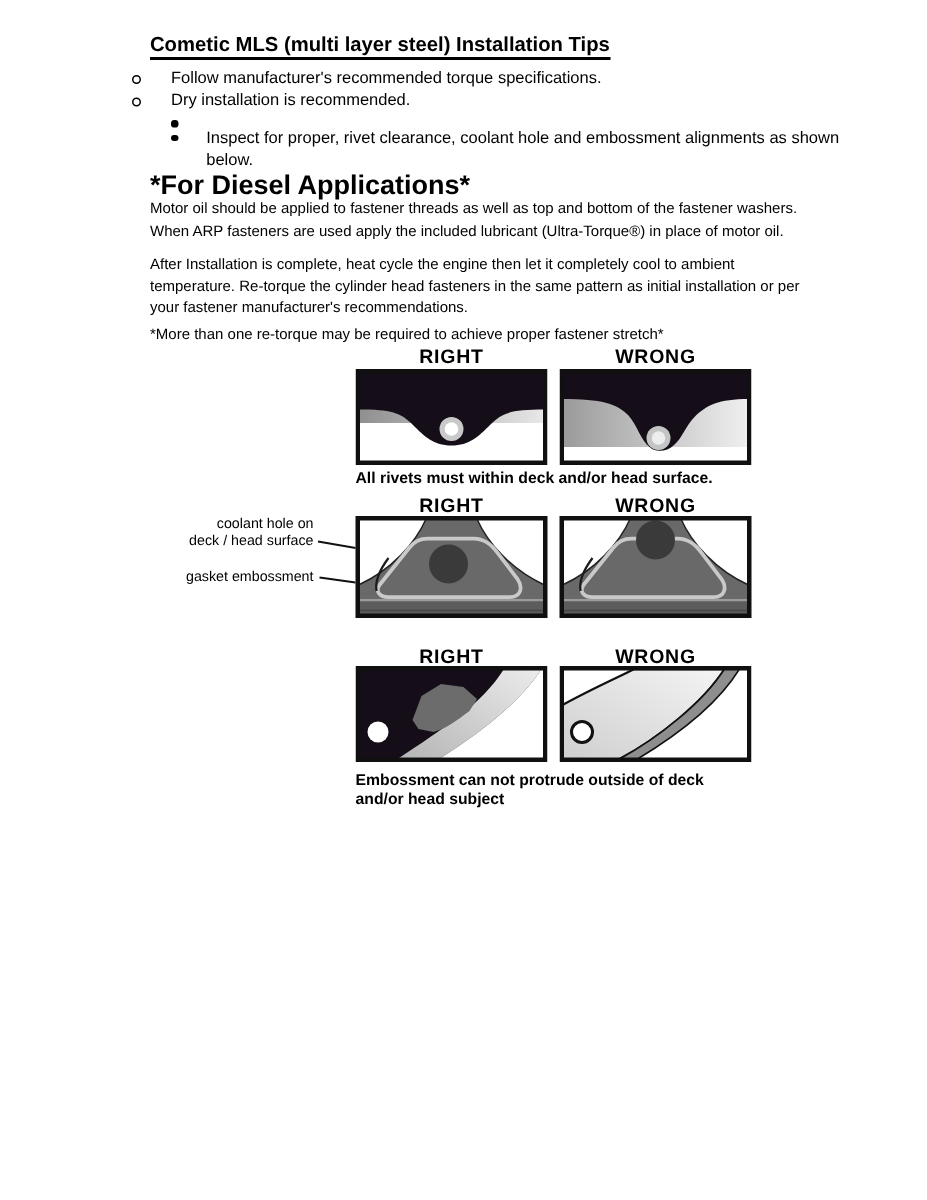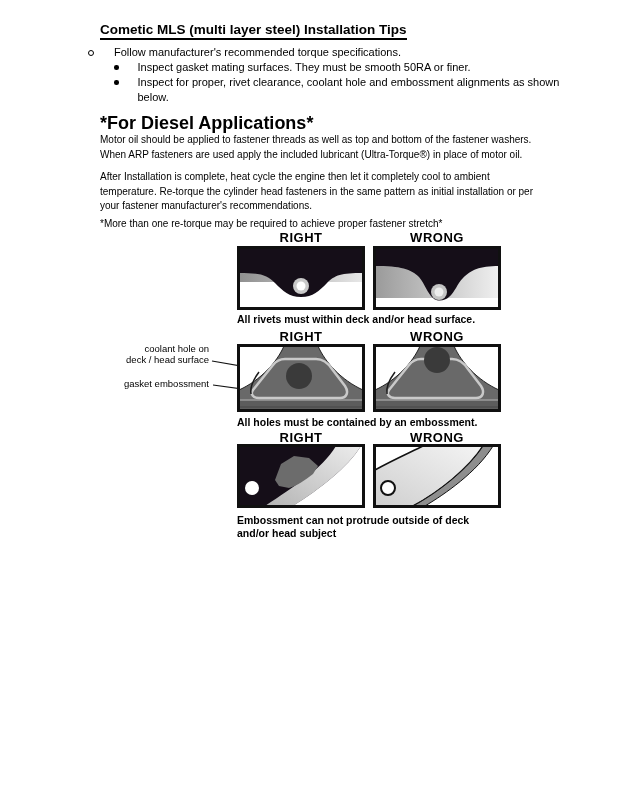--- a/index.html
+++ b/index.html
@@ -38,23 +38,26 @@
 
   <div class="title">
     <span>Cometic MLS (multi layer steel) Installation Tips</span>
   </div>
 
   <div class="bullets">
     <div class="b-row">
       <span class="dot-open"></span>
       <span>Follow manufacturer's recommended torque specifications.</span>
     </div>
+    <div class="b-row">
+      <span class="dot-open"></span>
+      <span>Dry installation is recommended.</span>
+    </div>
     <div class="b-row lvl2">
       <span class="dot-fill"></span>
-      <span>Inspect gasket mating surfaces.  They must be smooth 50RA or finer.</span>
     </div>
     <div class="b-row lvl2">
       <span class="dot-fill"></span>
       <span>Inspect for proper, rivet clearance, coolant hole and embossment alignments as shown below.</span>
     </div>
   </div>
 
   <div class="diesel-h">*For Diesel Applications*</div>
   <div class="para p1">Motor oil should be applied to fastener threads as well as top and bottom of the fastener washers. When ARP fasteners are used apply the included lubricant (Ultra-Torque®) in place of motor oil.</div>
   <div class="para p2">After Installation is complete, heat cycle the engine then let it completely cool to ambient temperature. Re-torque the cylinder head fasteners in the same pattern as initial installation or per your fastener manufacturer's recommendations.</div>
@@ -126,21 +129,20 @@
       <rect x="2" y="56" width="124" height="10" fill="#5c5c5c"></rect>
       <line x1="2" y1="56" x2="126" y2="56" stroke="#9b9b9b" stroke-width="1.5"></line>
       <line x1="2" y1="63" x2="126" y2="63" stroke="#474747" stroke-width="1"></line>
       <path d="M22,54 C16,54 13,50 16,46 L36,21 C39,17 43,15 48,15 L79,15 C85,15 91,19 95,25 L108,42 C112,48 110,54 103,54 Z" fill="none" stroke="#c9c9c9" stroke-width="2.5"></path>
       <path d="M14,50 C13,44 16,36 22,28" fill="none" stroke="#1c1c1c" stroke-width="1.5"></path>
       <circle cx="64" cy="16" r="13" fill="#3a3a3a"></circle>
       <rect x="1.5" y="1.5" width="125" height="65" fill="none" stroke="#101010" stroke-width="3"></rect>
     </g>
   </svg>
 
-  <div class="fig-caption" style="left:237px;top:416px;width:290px">All holes must be contained by an embossment.</div>
 
   <div class="fig-label" style="left:237px;top:430px">RIGHT</div>
   <div class="fig-label" style="left:373px;top:430px">WRONG</div>
 
   <svg class="fig" style="left:237px;top:444px" width="128" height="64" viewBox="0 0 128 64">
     <defs>
       <linearGradient id="g3" x1="0" y1="1" x2="1" y2="0">
         <stop offset="0" stop-color="#b4b4b4"></stop>
           <stop offset="1" stop-color="#ececec"></stop>
       </linearGradient>

